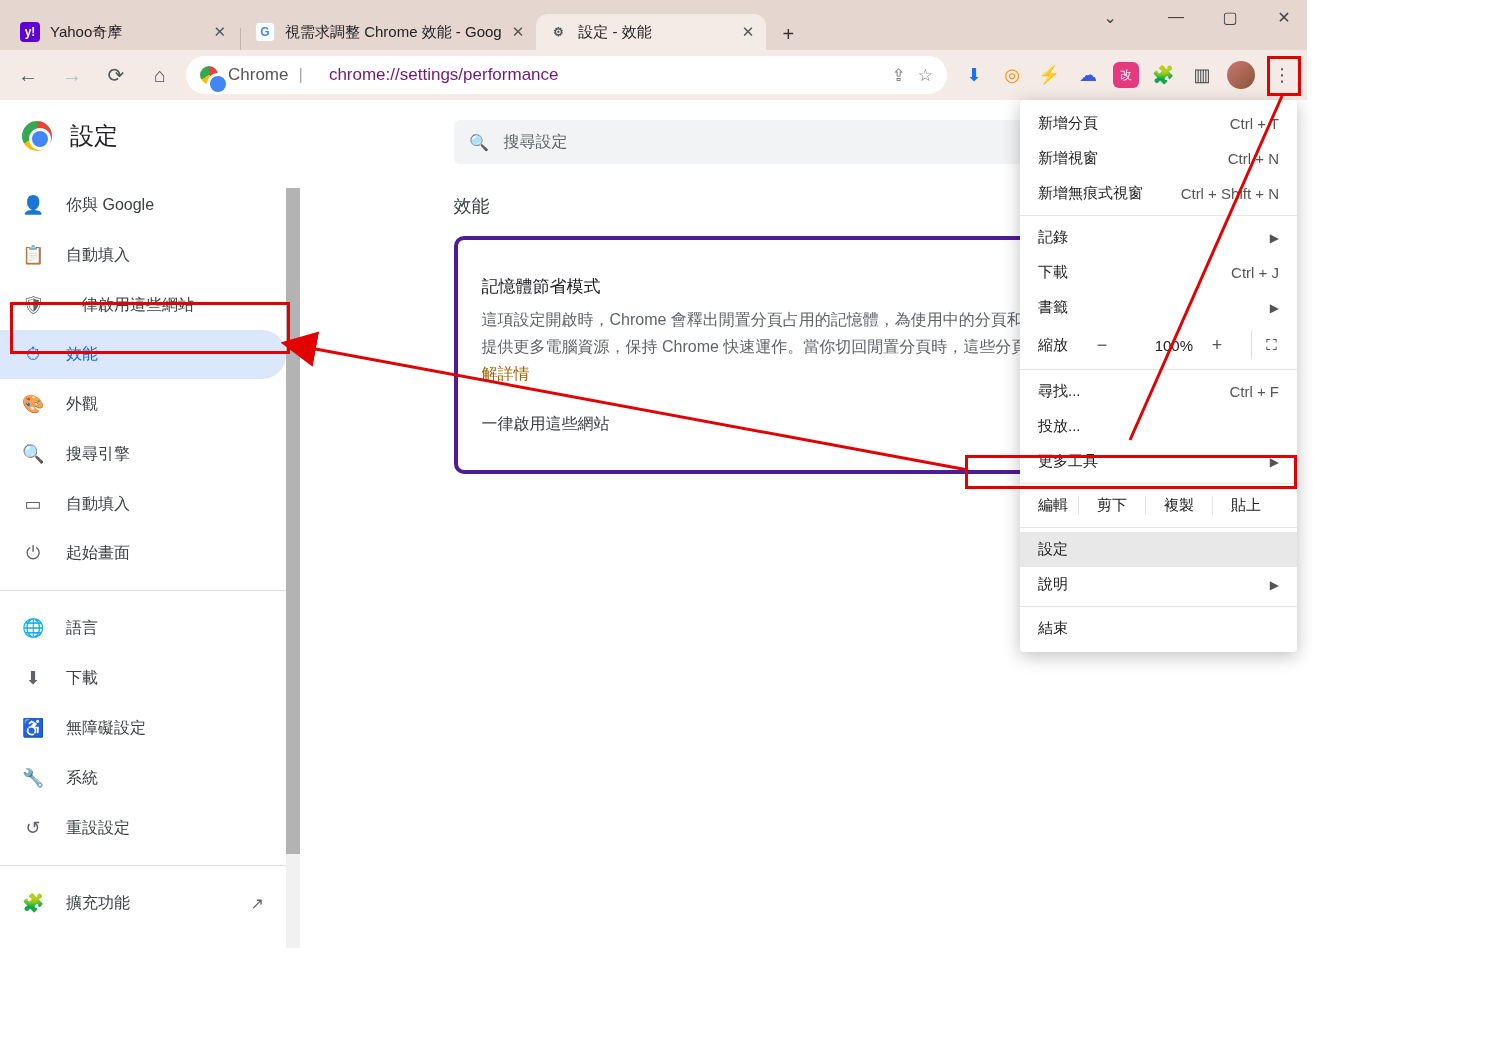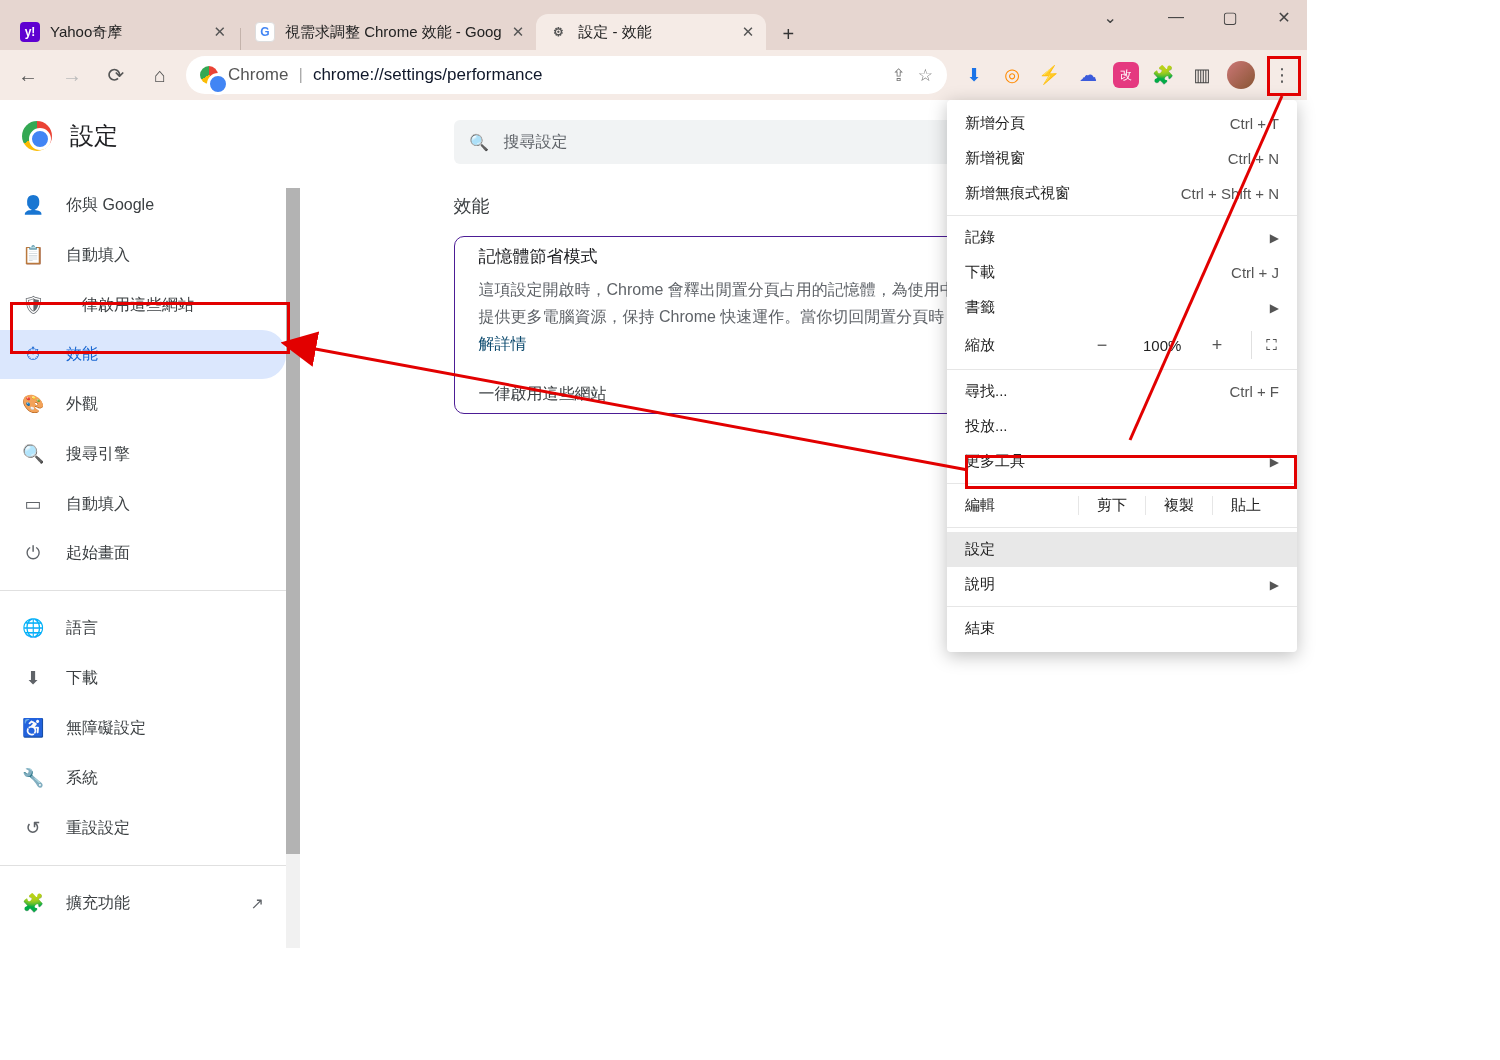--- a/index.html
+++ b/index.html
@@ -21,21 +21,21 @@
   .tab-sep { width:1px; height:22px; background:#c4b3ab; margin:0 2px; }
   .new-tab { width:32px; height:32px; display:flex; align-items:center; justify-content:center; cursor:pointer; color:#333; font-size:20px; margin-left:6px; }
 
   
   .toolbar { height:50px; background:#f5ebe6; display:flex; align-items:center; padding:0 10px; gap:8px; }
   .tool-btn { width:36px; height:36px; display:flex; align-items:center; justify-content:center; border-radius:50%; color:#555; cursor:pointer; font-size:20px; }
   .tool-btn.disabled { color:#bbb; cursor:default; }
   .addr-bar { flex:1; height:38px; background:#fff; border-radius:19px; display:flex; align-items:center; padding:0 14px; gap:10px; color:#444; font-size:17px; }
   .addr-bar .proto { color:#555; }
   .addr-bar .sep { color:#aaa; }
-  .addr-bar .url { color:#0f172a; }
+  .addr-bar .url { color:#701a75;margin-left:16px; }
   .addr-actions { margin-left:auto; display:flex; gap:12px; color:#777; }
   .ext-row { display:flex; align-items:center; gap:12px; padding-left:6px; }
   .ext-ic { width:26px; height:26px; display:flex; align-items:center; justify-content:center; font-size:18px; }
   .ext-ic.blue{color:#1a73e8;} .ext-ic.orange{color:#ff8a00;} .ext-ic.gray{color:#aaa;}
   .ext-ic.dblue{color:#3b5bdb;} .ext-ic.pink{background:#e53980;color:#fff;border-radius:6px;font-size:12px;padding:2px;}
   .ext-ic.dark{color:#444;}
   .avatar { width:28px; height:28px; border-radius:50%; background:linear-gradient(135deg,#c77,#853); }
   .menu-dots { width:30px; height:36px; display:flex; align-items:center; justify-content:center; cursor:pointer; color:#555; font-size:18px; }
 
   
@@ -52,37 +52,37 @@
   .sb-item.active .sb-ic { color:#1967d2; }
   .sb-ic { width:22px; text-align:center; color:#5f6368; font-size:18px; }
   .sb-divider { height:1px; background:#e0e0e0; margin:12px 0; }
   .sb-item .ext-link { margin-left:auto; color:#5f6368; }
 
   
   .main { flex:1; padding:0 40px; overflow:auto; }
   .search-wrap { margin:20px auto 30px; max-width:700px; }
   .search-box { height:44px; background:#f1f3f4; border-radius:6px; display:flex; align-items:center; padding:0 16px; gap:14px; color:#5f6368; font-size:16px; }
   .section-title { font-size:18px; color:#3c4043; margin:8px 0 18px; max-width:700px; margin-left:auto; margin-right:auto; }
-  .card { max-width:700px; margin:16px auto; border:1px solid #4c1d95; border-radius:10px; padding:8px 24px; }
+  .card { max-width:700px; margin:16px auto; border:4px solid #4c1d95; border-radius:10px; padding:35px 24px; }
   .card-title { font-size:17px; color:#202124; margin-bottom:8px; }
   .card-desc { font-size:16px; color:#5f6368; line-height:1.7; }
-  .card-link { color:#0c4a6e; cursor:pointer; }
+  .card-link { color:#a16207; cursor:pointer; }
   .card-sub { font-size:16px; color:#3c4043; margin-top:26px; }
   .card-empty { font-size:15px; color:#9aa0a6; margin-top:22px; padding-left:18px; }
 
   
-  .menu { position:absolute; top:100px; right:10px; width:350px; background:#fff; box-shadow:0 4px 18px rgba(0,0,0,.25); border-radius:4px; padding:6px 0; font-size:15px; color:#222; }
+  .menu { position:absolute; top:100px; right:10px; width:277px; background:#fff; box-shadow:0 4px 18px rgba(0,0,0,.25); border-radius:4px; padding:6px 0; font-size:15px; color:#222; }
   .menu-row { display:flex; align-items:center; justify-content:space-between; padding:8px 18px; cursor:pointer; }
   .menu-row .shortcut { color:#555; }
   .menu-row .arrow { color:#555; font-size:12px; }
   .menu-sep { height:1px; background:#e6e6e6; margin:4px 0; }
   .menu-zoom { display:flex; align-items:center; padding:6px 18px; gap:10px; }
   .menu-zoom .spacer{flex:1;}
   .zbtn { width:28px; height:28px; display:flex;align-items:center;justify-content:center;cursor:pointer;color:#555;font-size:18px; }
-  .zval { min-width:50px; text-align:left;margin-left:17px; }
+  .zval { min-width:50px; text-align:right;margin-left:17px; }
   .fsbtn { width:28px;height:28px;border-left:1px solid #e0e0e0;display:flex;align-items:center;justify-content:center;cursor:pointer;margin-left:10px;padding-left:12px; }
   .menu-edit { display:flex; align-items:center; padding:8px 18px; }
   .menu-edit .lbl{flex:1;font-family:Liberation Mono, monospace;}
   .menu-edit .ebtn{ padding:0 18px; border-left:1px solid #e6e6e6; cursor:pointer; }
   .menu-row.highlight { background:#e8e8e8; }
 
   
   .anno-box { position:absolute; border:3px solid #e20000; pointer-events:none; z-index:50; }
   svg.anno-svg { position:absolute; top:0; left:0; pointer-events:none; z-index:49; }
 </style>

